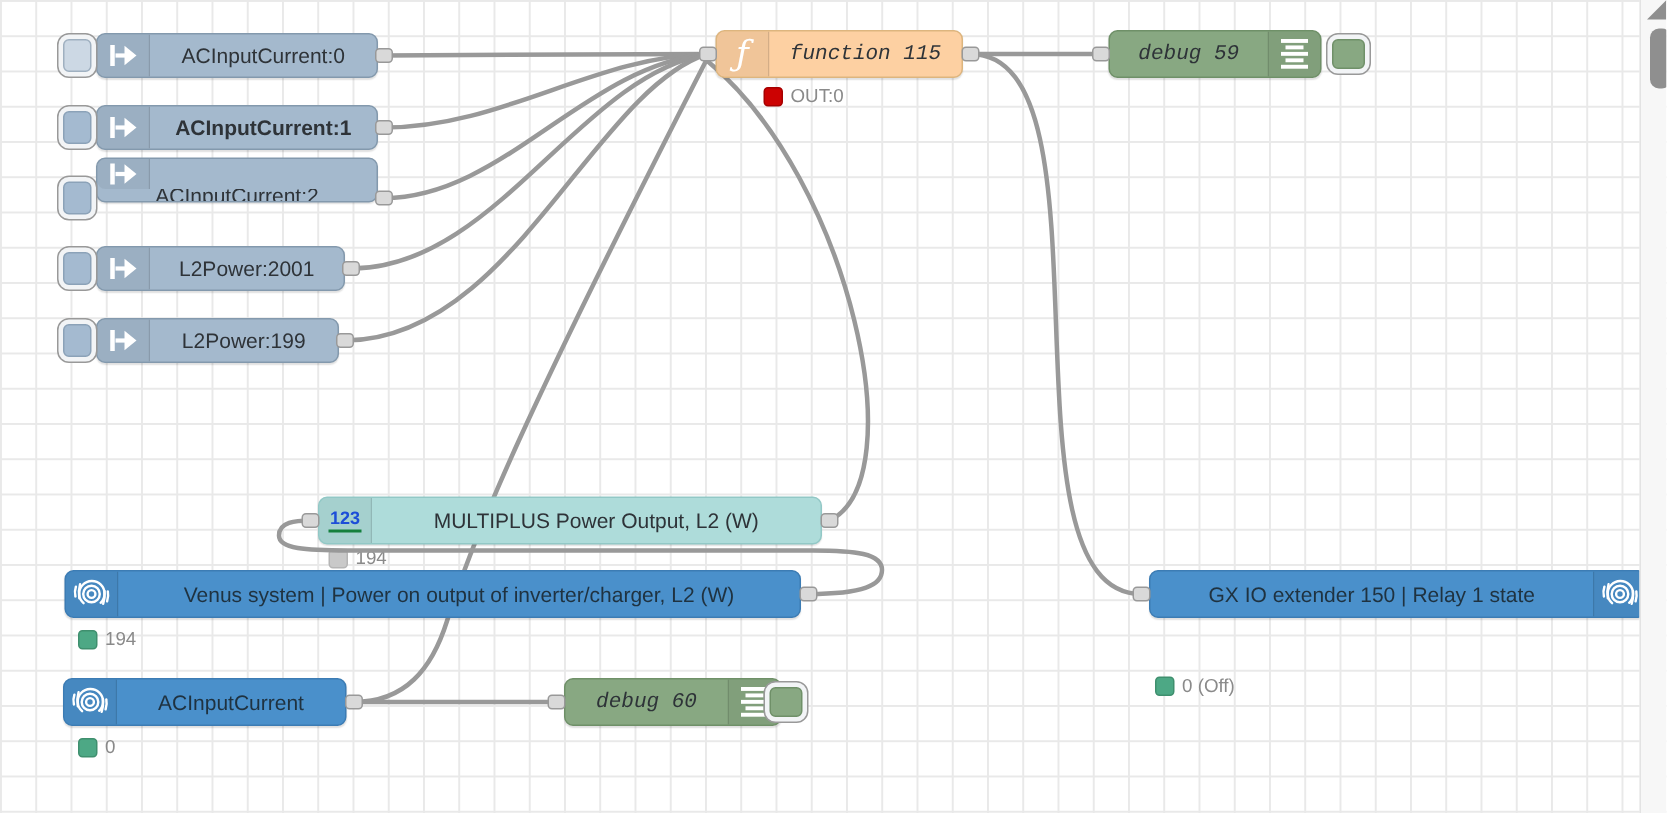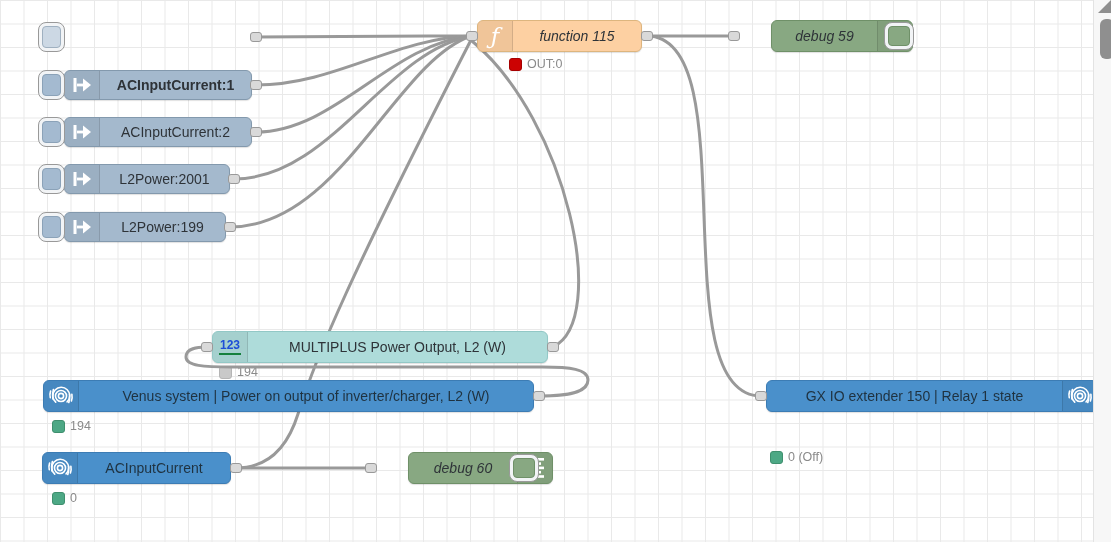--- a/index.html
+++ b/index.html
@@ -19,27 +19,27 @@
   .dot-gray{background:#c9c9c9;border:1px solid #b5b5b5;}
   svg.wires{position:absolute;left:0;top:0;z-index:2;}
   svg.wires path{stroke:#999999;stroke-width:3;fill:none;stroke-linecap:round;}
   .node{
     position:absolute; z-index:3; border-radius:6px; box-sizing:border-box;
     display:flex; align-items:stretch; height:32px;
     box-shadow:0 1px 1px rgba(0,0,0,0.12);
     font-size:14px; color:#2e3338;
   }
   .node .lbl{flex:1; display:flex; align-items:center; justify-content:center; padding:0 8px; white-space:nowrap; overflow:hidden;}
-  .italic .lbl{font-style:italic;}
+  .italic .lbl{font-style:italic;font-family:Liberation Mono, monospace;}
   .icon-region{width:34px; display:flex; align-items:center; justify-content:center; background:rgba(0,0,0,0.05);}
   .icon-left{border-right:1px solid rgba(0,0,0,0.12); border-radius:5px 0 0 5px;}
   .icon-right{border-left:1px solid rgba(0,0,0,0.12); border-radius:0 5px 5px 0;}
   .n-link{background:#a4b9cd; border:1px solid #8399ad; height:30px;}
   .n-func{background:#fdd0a2; border:1px solid #ddb57e;}
-  .n-debug{background:#88a882; border:1px solid #6f9068;margin-left:32px;}
+  .n-debug{background:#88a882; border:1px solid #6f9068;}
   .n-teal{background:#aedcda; border:1px solid #92c8c6;}
   .n-blue{background:#4a90cb; border:1px solid #3c7cb4; color:#1f3240;}
   .port{position:absolute; z-index:4; width:12px; height:10px; background:#d9d9d9; border:1px solid #999; border-radius:3px; box-sizing:border-box;}
   .btn{position:absolute; z-index:4; border:1px solid #999; border-radius:8px; background:#f2f4f6; box-sizing:border-box; padding:3px;}
   .btn .inner{width:100%;height:100%;border-radius:4px;box-sizing:border-box;}
   .inject-btn{width:27px;height:30px;}
   .debug-btn{width:30px;height:28px;}
   .func-glyph{font-family:"DejaVu Serif", serif; font-style:italic; font-size:23px; color:#fff; line-height:1;}
   .num-icon{font-size:12px;font-weight:bold;color:#1d4ed8;border-bottom:2px solid #15803d;padding:0 1px 1px 1px;line-height:1.1;}
   .scroll-track{position:absolute; z-index:5; right:0; top:0; width:17px; height:542px; background:#f7f7f7; border-left:1px solid #e3e3e3;}
@@ -82,41 +82,51 @@
     <path d="M 236 468 C 270 468, 288 446, 298 414 C 316 356, 350 276, 472 38"></path>
     <path d="M 236 468 C 281 468, 326 468, 371 468"></path>
     <path d="M 539 396 C 576 396, 588 390, 588 380 C 588 369, 570 367, 542 367 L 232 367 C 204 367, 186 366, 186 357 C 186 348, 197 347, 207 347"></path>
     <path d="M 647 36 C 676 36, 705 36, 734 36"></path>
     <path d="M 647 36 C 748 36, 660 396, 761 396"></path>
   </svg>
 
   <div class="btn inject-btn" style="left:38px;top:22px;">
       <div class="inner" style="background:#ccd8e4;border:1px solid #9fb0c0;"></div>
     </div>
+  <div class="node n-link" style="left:64px;top:22px;width:188px;">
+    <div class="icon-region icon-left">
+      <svg width="20" height="20" viewBox="0 0 20 20">
+          <rect x="1.5" y="3" width="3" height="14" fill="#fff"></rect>
+          <rect x="5" y="8.6" width="8" height="2.8" fill="#fff"></rect>
+          <polygon points="11,3.5 19,10 11,16.5" fill="#fff"></polygon>
+        </svg>
+    </div>
+    <div class="lbl">ACInputCurrent:0</div>
+  </div>
   <div class="port" style="left:250px;top:32px;"></div>
 
   <div class="btn inject-btn" style="left:38px;top:70px;">
       <div class="inner" style="background:#a4bad0;border:1px solid #8ba2b8;"></div>
     </div>
   <div class="node n-link" style="left:64px;top:70px;width:188px;font-weight:bold;">
     <div class="icon-region icon-left">
       <svg width="20" height="20" viewBox="0 0 20 20">
           <rect x="1.5" y="3" width="3" height="14" fill="#fff"></rect>
           <rect x="5" y="8.6" width="8" height="2.8" fill="#fff"></rect>
           <polygon points="11,3.5 19,10 11,16.5" fill="#fff"></polygon>
         </svg>
     </div>
     <div class="lbl">ACInputCurrent:1</div>
   </div>
   <div class="port" style="left:250px;top:80px;"></div>
 
   <div class="btn inject-btn" style="left:38px;top:117px;">
       <div class="inner" style="background:#a4bad0;border:1px solid #8ba2b8;"></div>
     </div>
-  <div class="node n-link" style="left:64px;top:117px;width:188px;">
+  <div class="node n-link" style="left:64px;top:105px;width:188px;flex-direction:column;">
     <div class="icon-region icon-left">
       <svg width="20" height="20" viewBox="0 0 20 20">
           <rect x="1.5" y="3" width="3" height="14" fill="#fff"></rect>
           <rect x="5" y="8.6" width="8" height="2.8" fill="#fff"></rect>
           <polygon points="11,3.5 19,10 11,16.5" fill="#fff"></polygon>
         </svg>
     </div>
     <div class="lbl">ACInputCurrent:2</div>
   </div>
   <div class="port" style="left:250px;top:127px;"></div>

